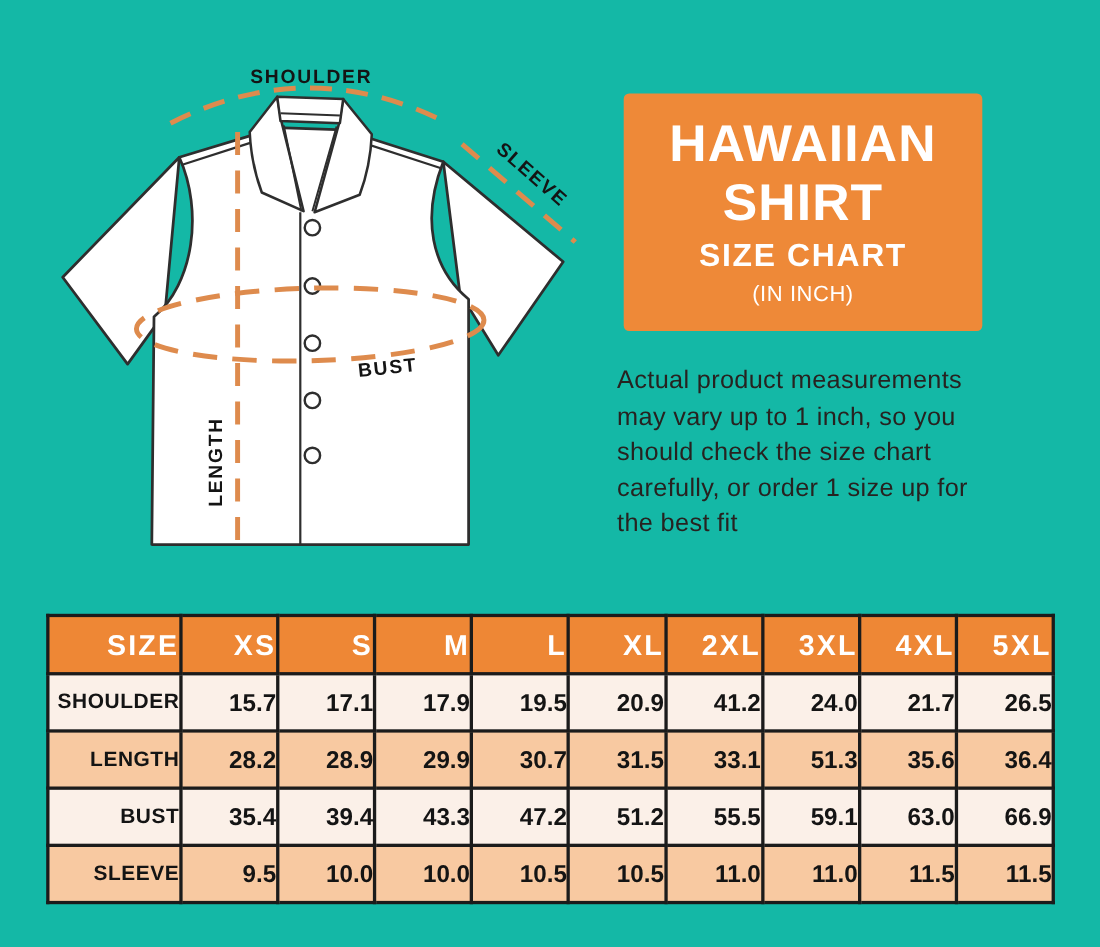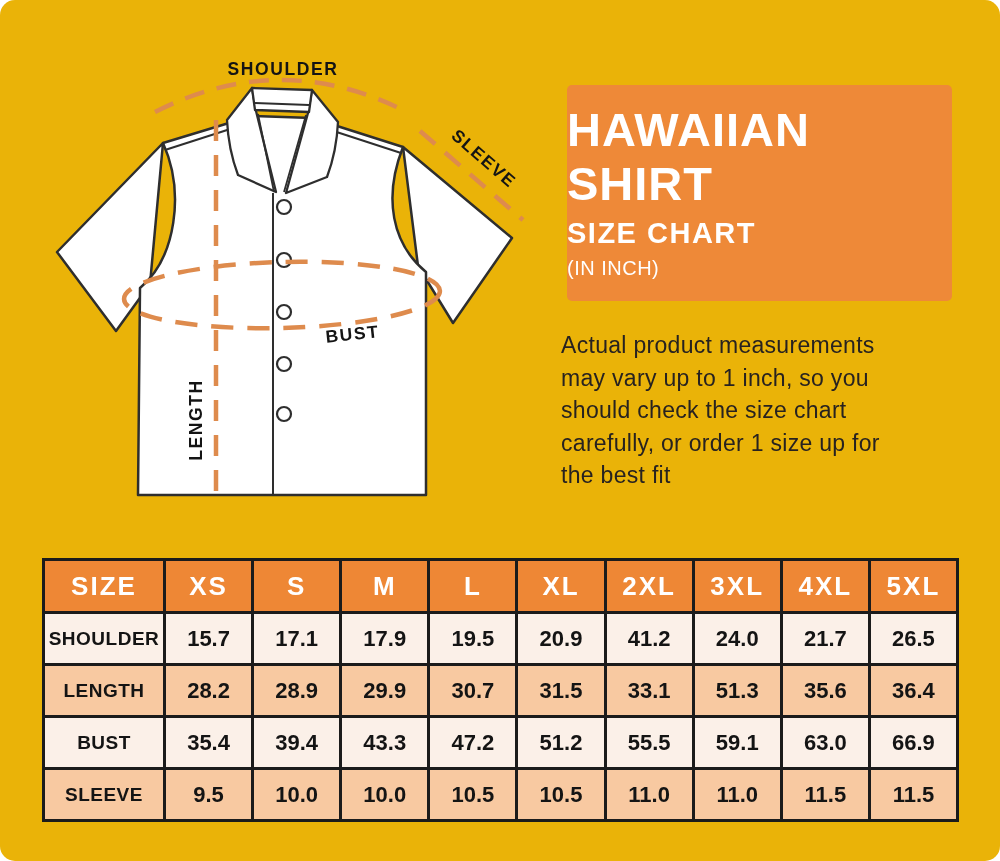--- a/index.html
+++ b/index.html
@@ -2,23 +2,22 @@
 <html><head>
 <meta charset="utf-8">
 <style>
   html, body { margin: 0; padding: 0; }
   body { font-family: "Liberation Sans", sans-serif; }
 
   .canvas {
     position: relative;
     width: 1000px;
     height: 861px;
-    background: #eab308;
+    background: #14b8a6;
     overflow: hidden;
-    border-radius: 15px;
   }
 
   
   .diagram {
     position: absolute;
     left: 0; top: 0;
     width: 560px; height: 545px;
   }
   .diagram svg { display: block; }
   .diag-label {
@@ -26,25 +25,25 @@
     font-weight: bold;
     font-size: 17.5px;
     letter-spacing: 1.6px;
     fill: #141414;
   }
 
   
   .title-box {
     position: absolute;
     left: 567px; top: 85px;
-    width: 385px; height: 216px;
+    width: 326px; height: 216px;
     background: #ee8938;
     border-radius: 5px;
     color: #ffffff;
-    text-align: left;
+    text-align: center;
     box-sizing: border-box;
     padding-top: 18px;
   }
   .title-line {
     font-weight: bold;
     font-size: 47px;
     line-height: 54px;
     letter-spacing: 1px;
   }
   .subtitle-line {
@@ -73,21 +72,21 @@
   
   .size-table {
     position: absolute;
     left: 42px; top: 558px;
     width: 917px;
     border-collapse: collapse;
     table-layout: fixed;
   }
   .size-table th, .size-table td {
     border: 3px solid #1b1b1b;
-    text-align: center;
+    text-align: right;
     vertical-align: middle;
     padding: 0;
   }
   .size-table th {
     background: #ee8735;
     color: #ffffff;
     font-size: 26px;
     font-weight: bold;
     letter-spacing: 2px;
     height: 50px;

